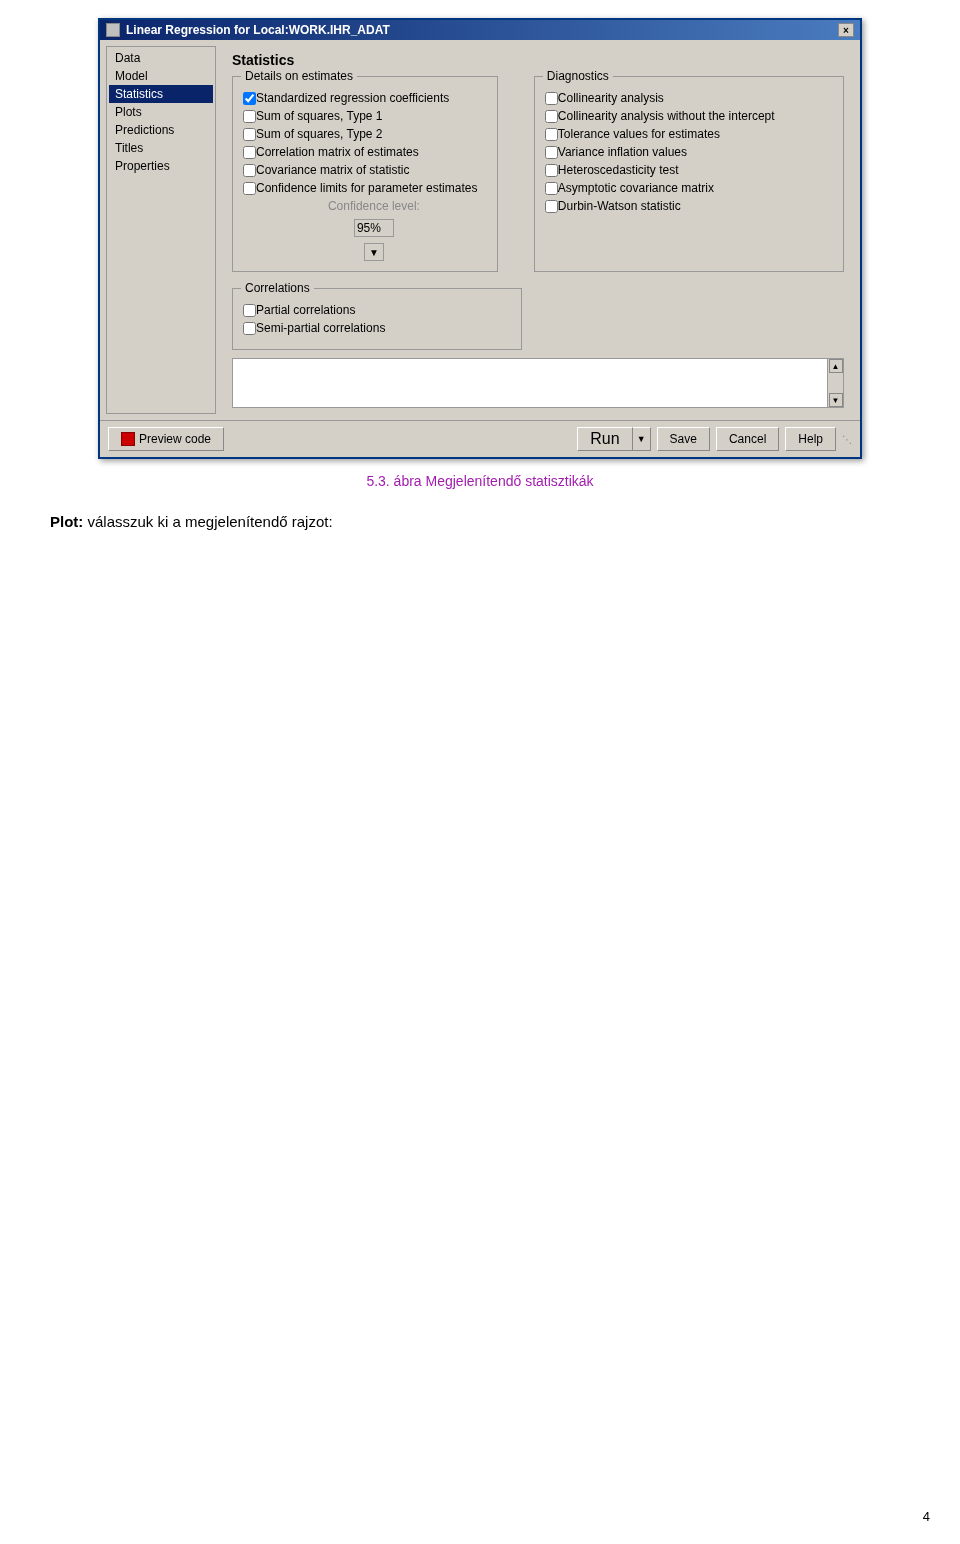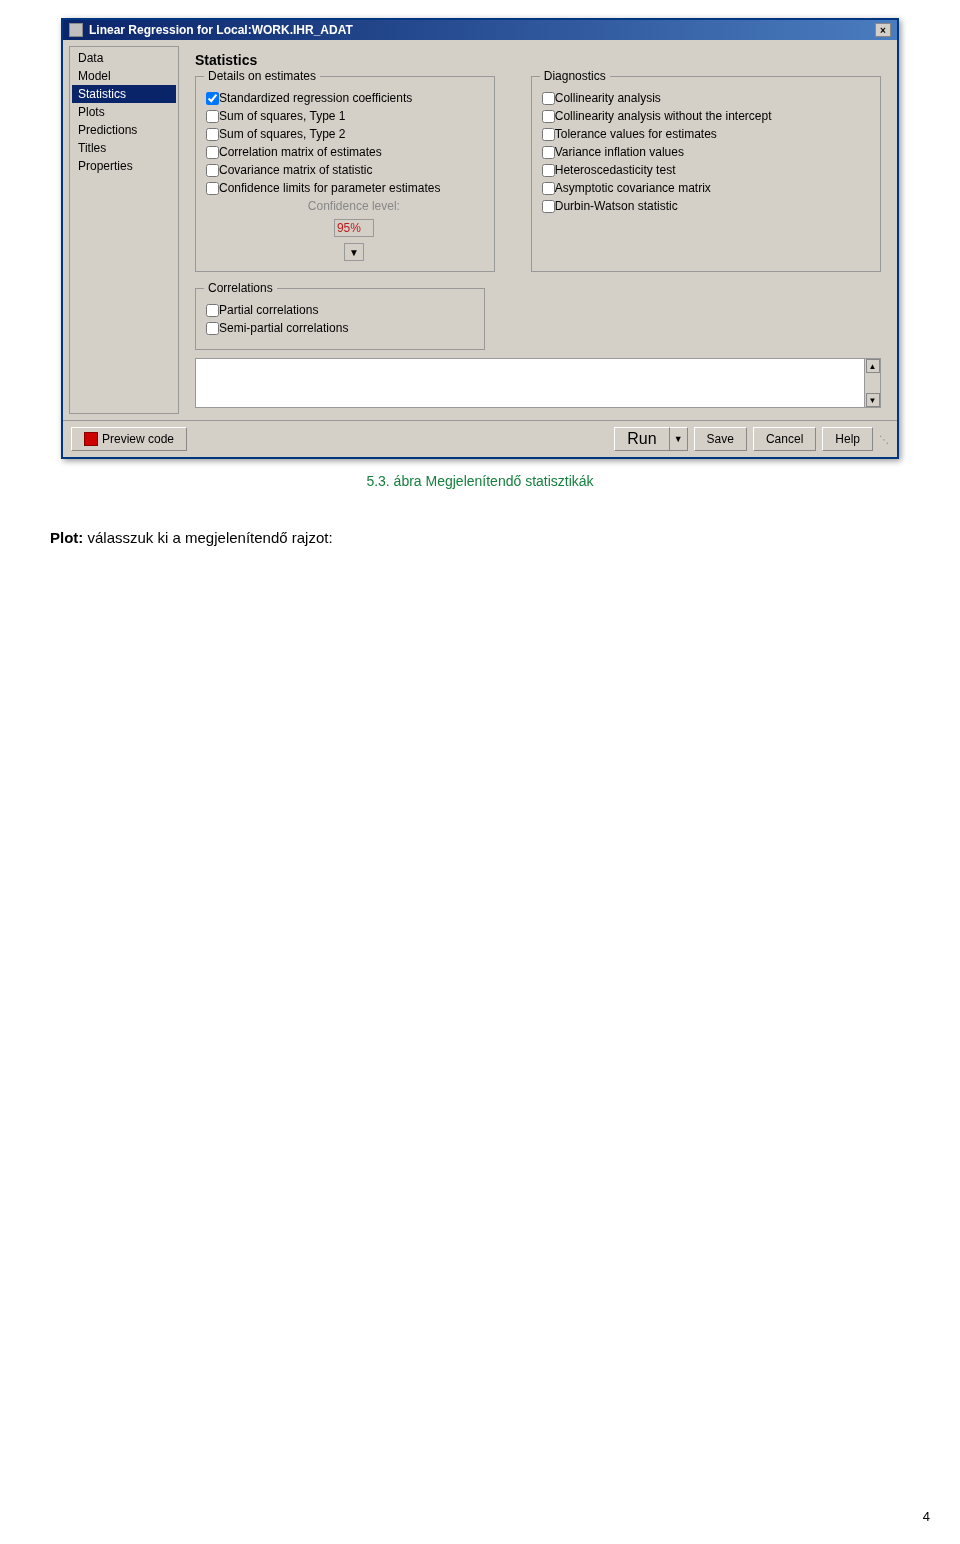--- a/index.html
+++ b/index.html
@@ -12,21 +12,21 @@
 
     .page-wrapper {
       width: 960px;
       min-height: 1544px;
       padding: 10px;
       background: #fff;
     }
 
     
     .dialog {
-      width: 838px;
+      width: 764px;
       border: 2px solid #003580;
       background: #d4d0c8;
       margin: 8px auto 0 auto;
       box-shadow: 2px 2px 6px rgba(0,0,0,0.4);
     }
 
     .dialog-titlebar {
       background: linear-gradient(to right, #0a246a, #4a7cbf);
       color: #fff;
       padding: 3px 6px;
@@ -160,21 +160,21 @@
       color: #888;
     }
 
     .confidence-input {
       width: 40px;
       height: 18px;
       border: 1px solid #999;
       background: #d4d0c8;
       font-size: 12px;
       padding: 0 2px;
-      color: #b91c1c;
+      color: #000000;
     }
 
     .confidence-dropdown {
       width: 20px;
       height: 18px;
       border: 1px solid #999;
       background: #d4d0c8;
       cursor: pointer;
       font-size: 10px;
       display: flex;
@@ -271,26 +271,26 @@
       justify-content: center;
     }
 
     .spacer { flex: 1; }
 
     
     .caption {
       text-align: center;
       margin-top: 14px;
       font-size: 14px;
-      color: #15803d;
+      color: #a21caf;
     }
 
     
     .body-text {
-      margin-top: 40px;
+      margin-top: 24px;
       margin-left: 40px;
       font-size: 15px;
       color: #000;
     }
 
     .body-text strong {
       font-weight: bold;
     }
 
     

